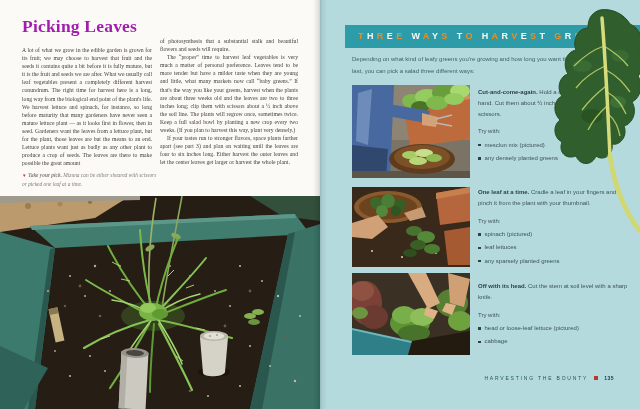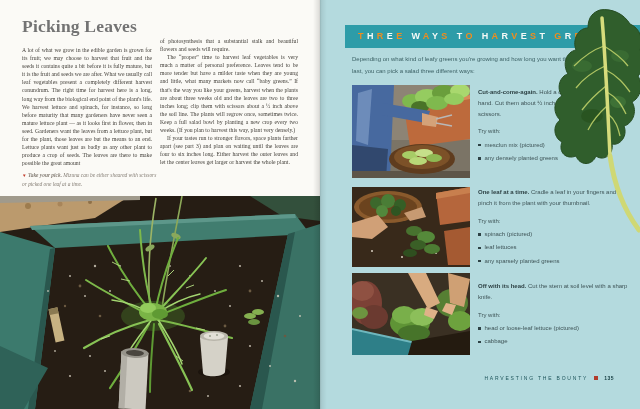--- a/index.html
+++ b/index.html
@@ -1,19 +1,19 @@
 <!DOCTYPE html>
 <html><head>
 <meta charset="utf-8">
 <style>
   html,body{margin:0;padding:0;background:#e8e8e8;}
   .spread{position:relative;width:640px;height:409px;overflow:hidden;background:#fbfaf6;font-family:"Liberation Sans",sans-serif;}
   
   .page-left{position:absolute;left:0;top:0;width:320px;height:409px;background:#fbfaf6;}
-  .pl-title{position:absolute;left:22px;top:16px;margin:0;font-family:"Liberation Serif",serif;font-weight:700;font-size:17.5px;color:#737373;letter-spacing:.2px;}
+  .pl-title{position:absolute;left:22px;top:16px;margin:0;font-family:"Liberation Serif",serif;font-weight:700;font-size:17.5px;color:#a21caf;letter-spacing:.2px;}
   .pl-cols{position:absolute;left:22px;top:37px;width:276px;display:flex;gap:8px;}
   .pl-col{font-family:"Liberation Serif",serif;font-size:5.7px;line-height:8.1px;color:#45423c;text-align:justify;}
   .pl-col p{margin:0;}
   .pl-col .indent{text-indent:7px;}
   .col1{width:130px;padding-top:9px;}
   .col2{width:138px;}
   .pl-caption{position:absolute;left:22px;top:171px;width:140px;font-family:"Liberation Serif",serif;font-style:italic;font-size:5.4px;line-height:8px;color:#847d74;}
   .cap-marker{color:#c13b2a;font-style:normal;font-size:4.6px;}
   .cap-lead{font-weight:700;}
   .photo-main{position:absolute;left:0;top:196px;width:320px;height:213px;}

